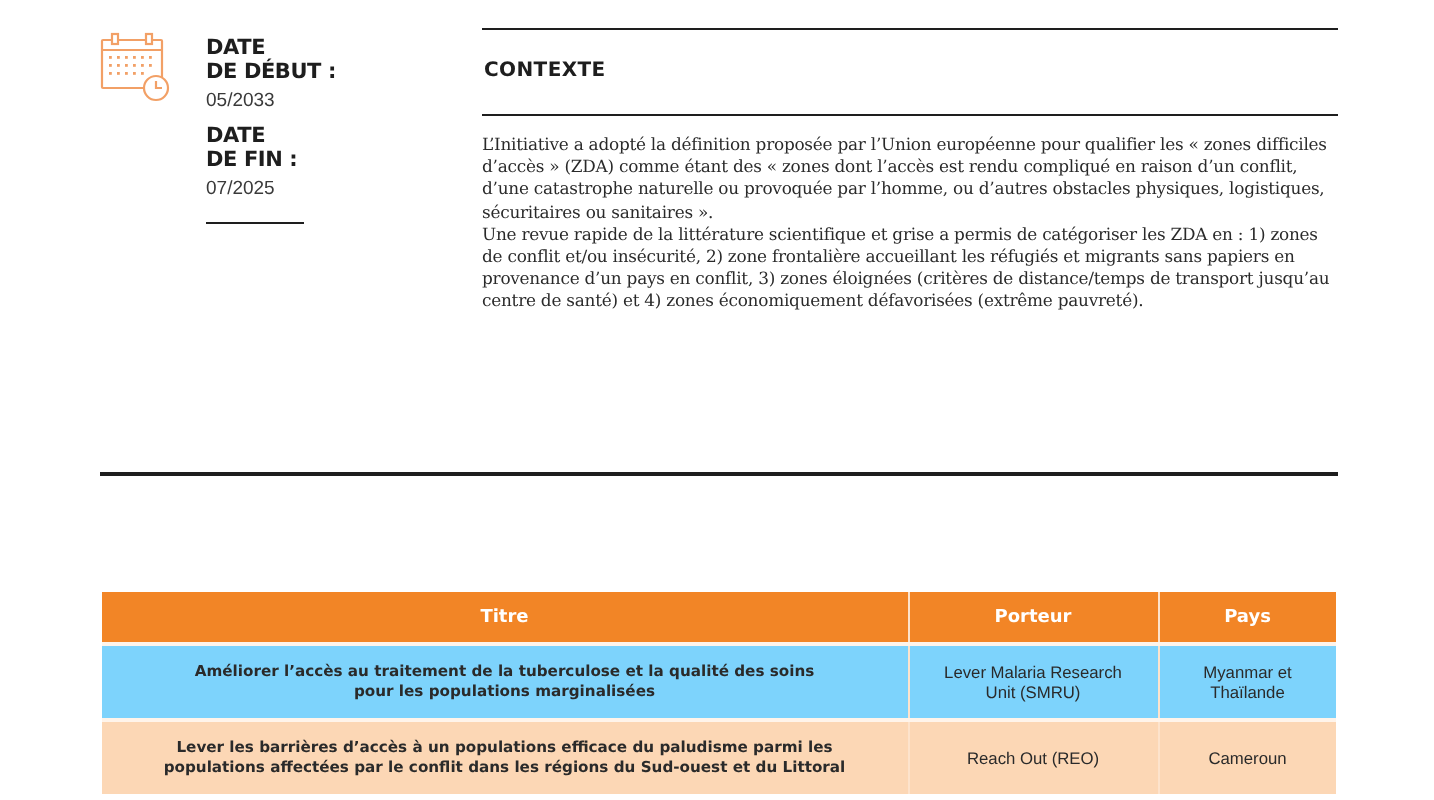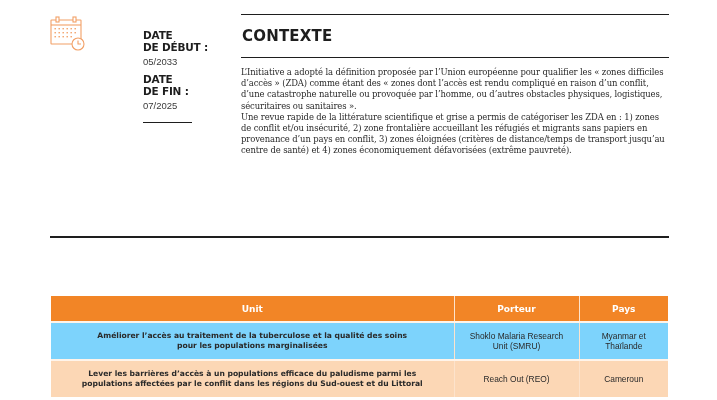--- a/index.html
+++ b/index.html
@@ -1,28 +1,28 @@
 <!DOCTYPE html>
 <html><head>
 <meta charset="utf-8">
 <style>
   html, body { margin: 0; padding: 0; background: #ffffff; }
   body { width: 717px; height: 400px; position: relative; overflow: hidden; font-family: "Liberation Sans", sans-serif; color: #1e1e1e; }
 
   .cal-icon { position: absolute; left: 50px; top: 15px; width: 36px; height: 36px; }
 
-  .dates { position: absolute; left: 103px; top: 29px; width: 70px; margin-left: 40px; }
+  .dates { position: absolute; left: 103px; top: 18px; width: 70px; }
   .date-label { font-family: "DejaVu Sans", sans-serif; font-weight: bold; font-size: 10.5px; line-height: 12px; color: #1e1e1e; letter-spacing: -0.2px; }
   .date-value { font-family: "Liberation Sans", sans-serif; font-size: 9.5px; line-height: 12px; color: #3a3a3a; margin-top: 3px; }
   .date-block + .date-block { margin-top: 5px; }
   .date-rule { width: 49px; height: 0; border-top: 1.2px solid #1e1e1e; margin-top: 10px; }
 
   .context { position: absolute; left: 241px; top: 14px; width: 428px; }
   .rule { border-top: 1.3px solid #1e1e1e; height: 0; }
-  .context-title { font-family: "DejaVu Sans", sans-serif; font-weight: bold; font-size: 15px; line-height: 20px; margin: 11px 0 11px 1px; color: #1e1e1e; letter-spacing: 0.2px; }
+  .context-title { font-family: "DejaVu Sans", sans-serif; font-weight: bold; font-size: 10px; line-height: 20px; margin: 11px 0 11px 1px; color: #1e1e1e; letter-spacing: 0.2px; }
   .context-body { margin-top: 9px; font-family: "DejaVu Serif", serif; font-size: 8.45px; line-height: 11.2px; color: #2a2a2a; letter-spacing: -0.12px; }
   .context-body p { margin: 0; }
 
   .projects { position: absolute; left: 50px; top: 236px; width: 619px; }
   .projects-title { font-family: "DejaVu Sans", sans-serif; font-weight: bold; font-size: 13.5px; line-height: 18px; margin: 11px 0 13px 1px; color: #1e1e1e; }
 
   table.proj { position: absolute; left: 51px; top: 296px; width: 617px; border-collapse: collapse; table-layout: fixed; font-family: "DejaVu Sans", sans-serif; }
   table.proj th { background: #f28526; color: #ffffff; font-size: 9px; font-weight: bold; height: 25px; padding: 0; border-right: 1.5px solid #fde3cc; text-align: center; }
   table.proj th:last-child { border-right: none; margin-top: 11px; }
   table.proj td { font-size: 7.6px; line-height: 10px; text-align: center; vertical-align: middle; padding: 0 6px; height: 36px; color: #2a2a2a; border-right: 1.5px solid #fde3cc; border-top: 2px solid #fff4ea; }
@@ -99,33 +99,33 @@
 </div>
 
 <table class="proj">
   <colgroup>
     <col style="width:403px">
     <col style="width:125px">
     <col style="width:89px">
   </colgroup>
   <thead>
     <tr>
-      <th>Unit</th>
+      <th>Titre</th>
       <th>Porteur</th>
       <th>Pays</th>
     </tr>
   </thead>
   <tbody>
     <tr class="row-odd">
       <td class="title-cell">
         <div>Améliorer l’accès au traitement de la tuberculose et la qualité des soins</div>
         <div>pour les populations marginalisées</div>
       </td>
       <td class="plain">
-        <div>Shoklo Malaria Research</div>
+        <div>Lever Malaria Research</div>
         <div>Unit (SMRU)</div>
       </td>
       <td class="plain">
         <div>Myanmar et</div>
         <div>Thaïlande</div>
       </td>
     </tr>
     <tr class="row-even">
       <td class="title-cell">
         <div>Lever les barrières d’accès à un populations efficace du paludisme parmi les</div>

